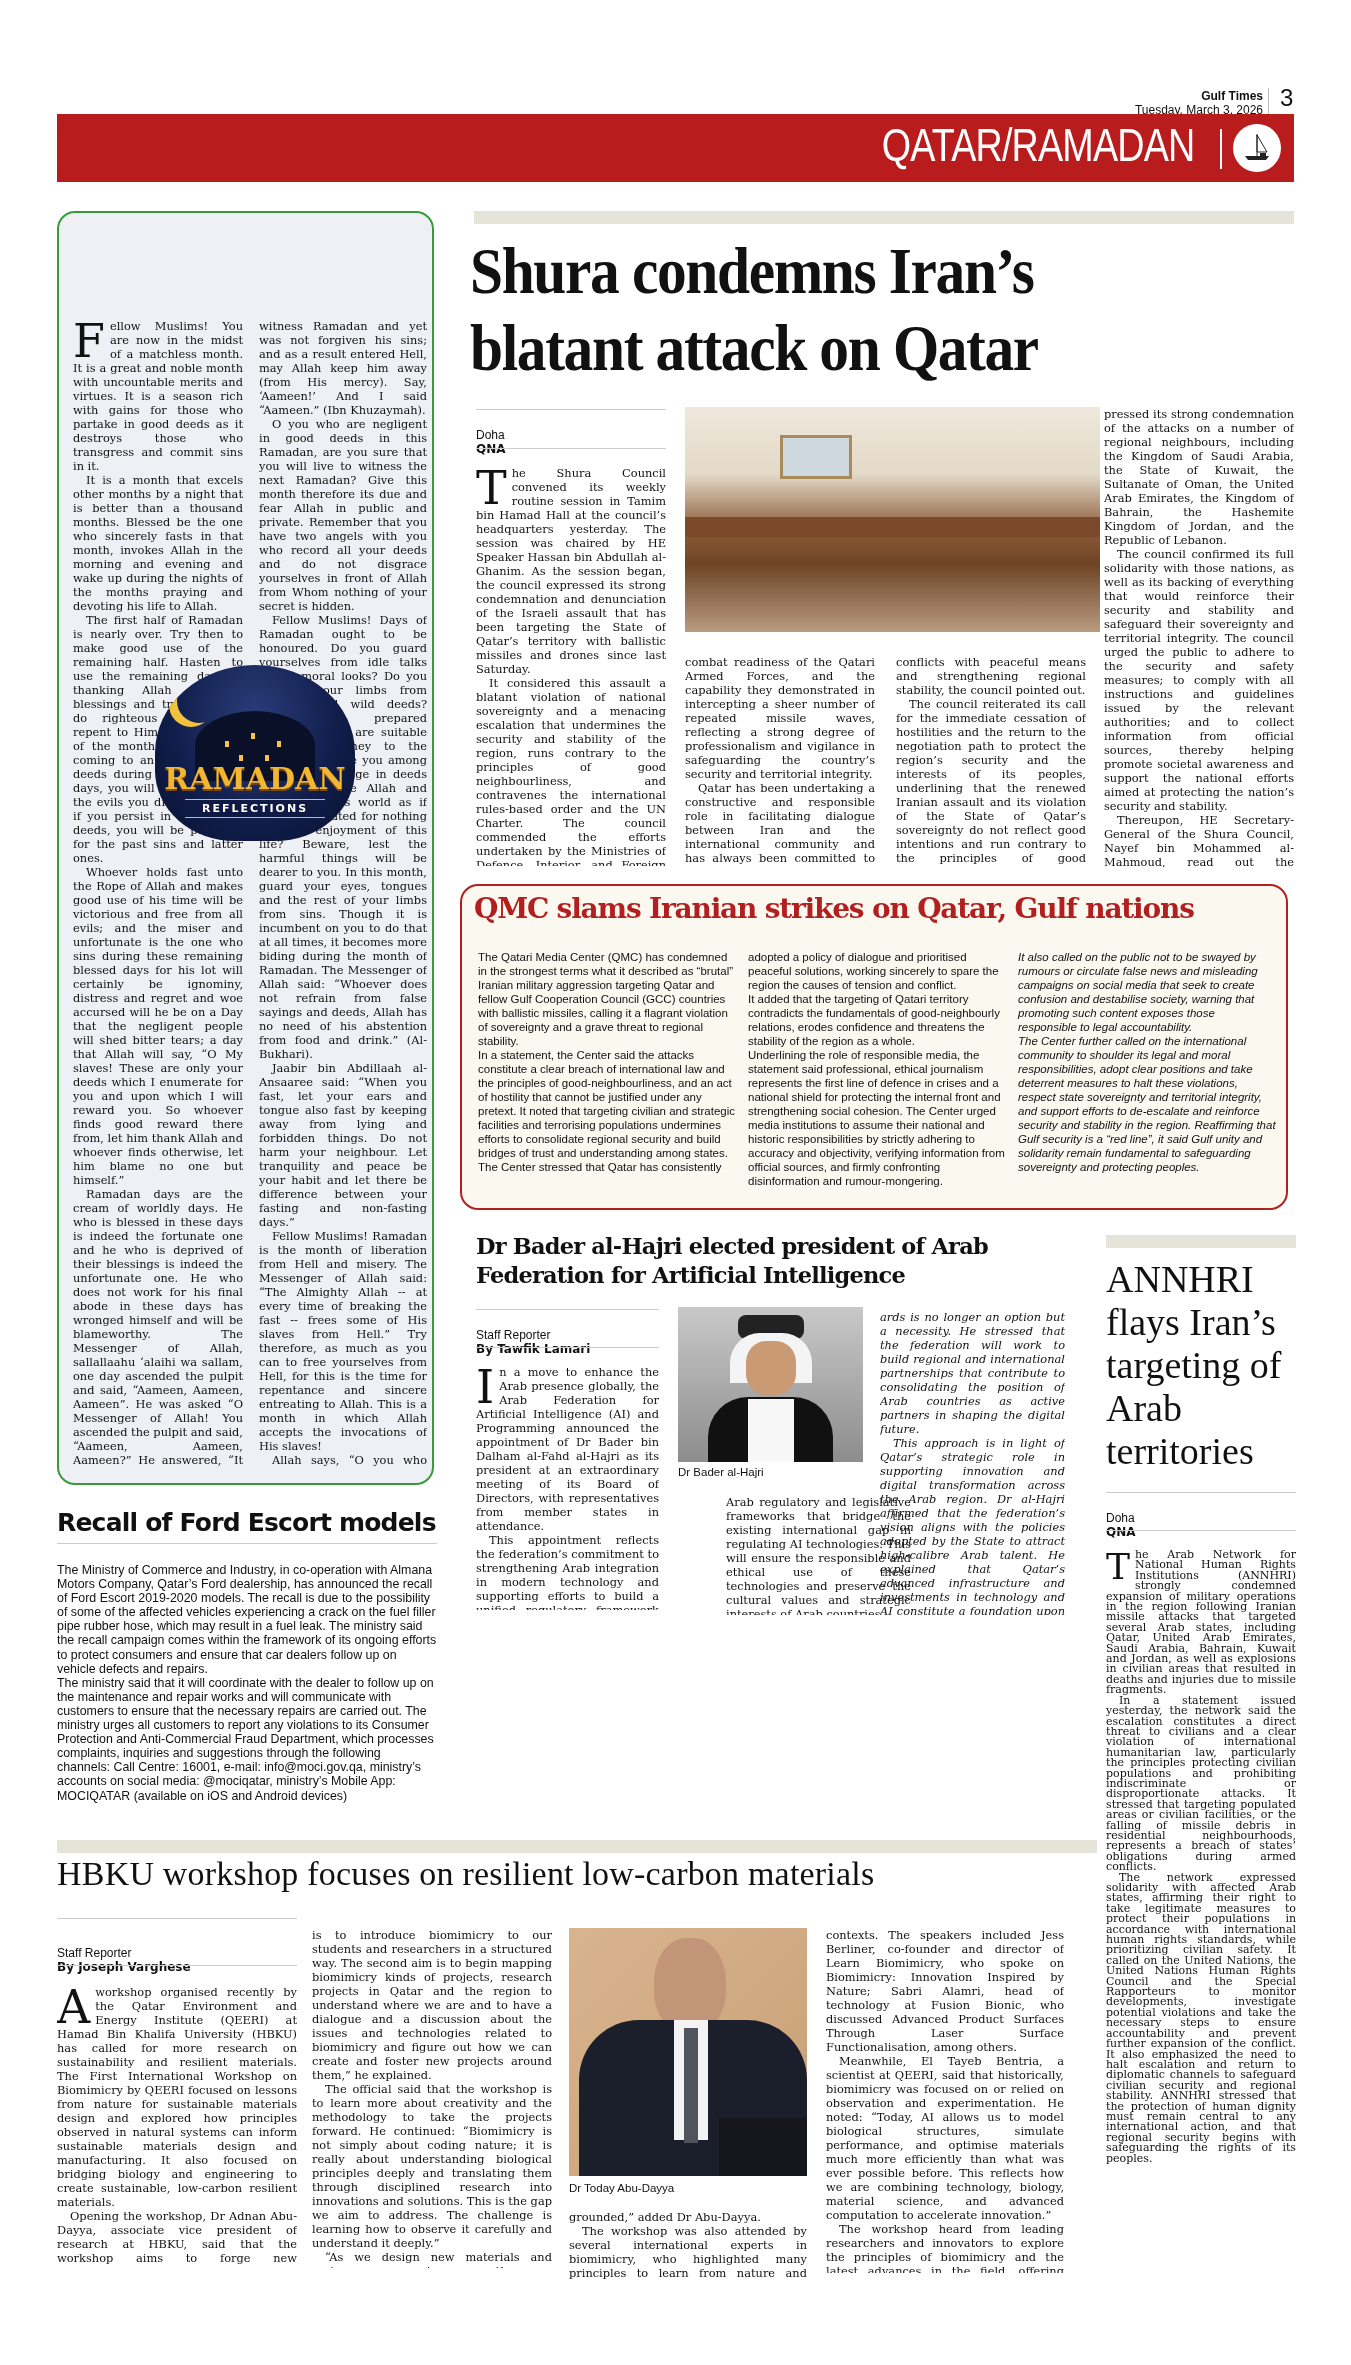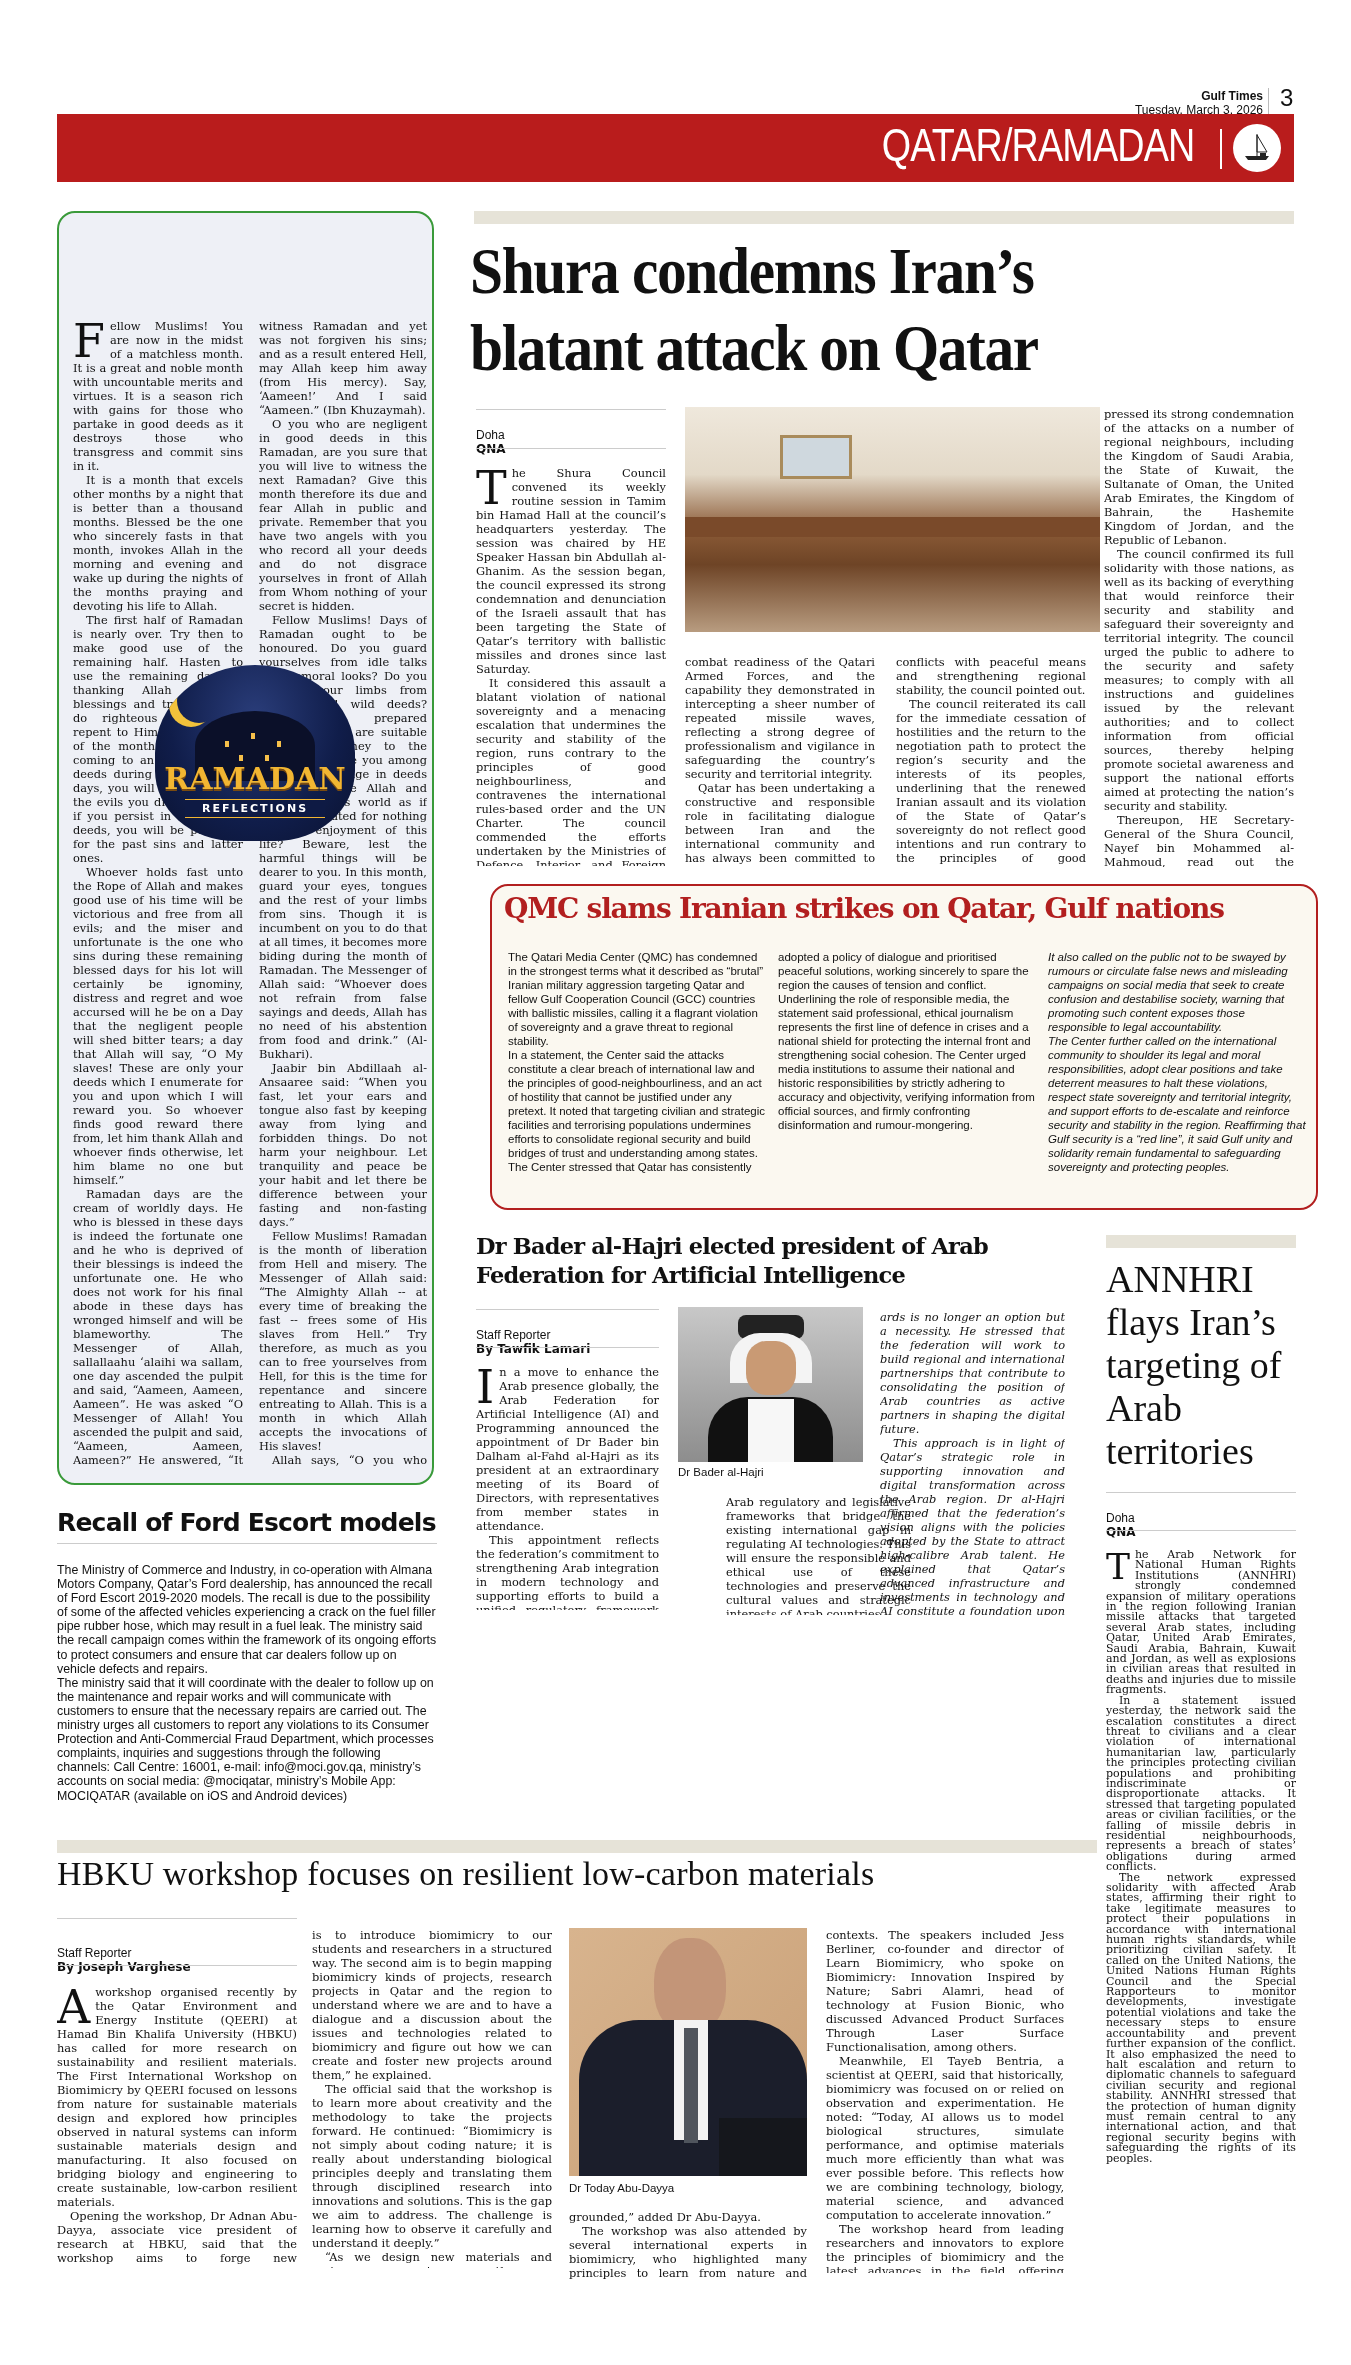--- a/index.html
+++ b/index.html
@@ -40,21 +40,21 @@
 
   
   .shura-h { position: absolute; left: 470px; top: 232px; width: 850px; font: 900 66px/77px "Liberation Serif", serif; letter-spacing: -1.5px; transform: scaleX(0.9); transform-origin: left top; }
   .byline-rule { position: absolute; height: 1px; background: #ccc; }
   .byline-name { position: absolute; font: bold 12px "DejaVu Sans", sans-serif; margin-top: 28px; }
   .byline-place { position: absolute; font: 12px "Liberation Sans", sans-serif; }
   .photo { position: absolute; overflow: hidden; }
   .caption { position: absolute; font: 11.5px "Liberation Sans", sans-serif; }
 
   
-  .qmc-box { position: absolute; left: 490px; top: 884px; width: 828px; height: 326px; border: 2px solid #b21f1f; border-radius: 18px; background: #fbf8f0; }
+  .qmc-box { position: absolute; left: 460px; top: 884px; width: 828px; height: 326px; border: 2px solid #b21f1f; border-radius: 18px; background: #fbf8f0; }
   .qmc-title { position: absolute; left: 12px; top: 6px; color: #b21f1f; font: 900 28px "DejaVu Serif", serif; letter-spacing: -1.2px; white-space: nowrap; }
   .qmc-col { position: absolute; top: 64px; font: 11.5px/14px "Liberation Sans", sans-serif; }
 
   
   .bader-h { position: absolute; left: 476px; top: 1232px; width: 620px; font: 900 22.5px/29px "DejaVu Serif", serif; letter-spacing: -0.8px; }
 
   
   .annhri-h { position: absolute; left: 1106px; top: 1258px; width: 200px; font: 38px/43px "Liberation Serif", serif; }
 
   
@@ -155,20 +155,21 @@
 
 <div class="qmc-box">
   <div class="qmc-title">QMC slams Iranian strikes on Qatar, Gulf nations</div>
   <div class="qmc-col" style="left:16px; width:258px;">
     <p>The Qatari Media Center (QMC) has condemned in the strongest terms what it described as “brutal” Iranian military aggression targeting Qatar and fellow Gulf Cooperation Council (GCC) countries with ballistic missiles, calling it a flagrant violation of sovereignty and a grave threat to regional stability.</p>
     <p>In a statement, the Center said the attacks constitute a clear breach of international law and the principles of good-neighbourliness, and an act of hostility that cannot be justified under any pretext. It noted that targeting civilian and strategic facilities and terrorising populations undermines efforts to consolidate regional security and build bridges of trust and understanding among states.</p>
     <p>The Center stressed that Qatar has consistently</p>
   </div>
   <div class="qmc-col" style="left:286px; width:258px;">
     <p>adopted a policy of dialogue and prioritised peaceful solutions, working sincerely to spare the region the causes of tension and conflict.</p>
+    <p>It added that the targeting of Qatari territory contradicts the fundamentals of good-neighbourly relations, erodes confidence and threatens the stability of the region as a whole.</p>
     <p>Underlining the role of responsible media, the statement said professional, ethical journalism represents the first line of defence in crises and a national shield for protecting the internal front and strengthening social cohesion. The Center urged media institutions to assume their national and historic responsibilities by strictly adhering to accuracy and objectivity, verifying information from official sources, and firmly confronting disinformation and rumour-mongering.</p>
   </div>
   <div class="qmc-col" style="left:556px; width:258px;font-style:italic;">
     <p>It also called on the public not to be swayed by rumours or circulate false news and misleading campaigns on social media that seek to create confusion and destabilise society, warning that promoting such content exposes those responsible to legal accountability.</p>
     <p>The Center further called on the international community to shoulder its legal and moral responsibilities, adopt clear positions and take deterrent measures to halt these violations, respect state sovereignty and territorial integrity, and support efforts to de-escalate and reinforce security and stability in the region. Reaffirming that Gulf security is a “red line”, it said Gulf unity and solidarity remain fundamental to safeguarding sovereignty and protecting peoples.</p>
   </div>
 </div>
 
 <div class="bader-h">Dr Bader al-Hajri elected president of Arab Federation for Artificial Intelligence</div>
 <div class="byline-rule" style="left:476px; top:1309px; width:183px;"></div>

